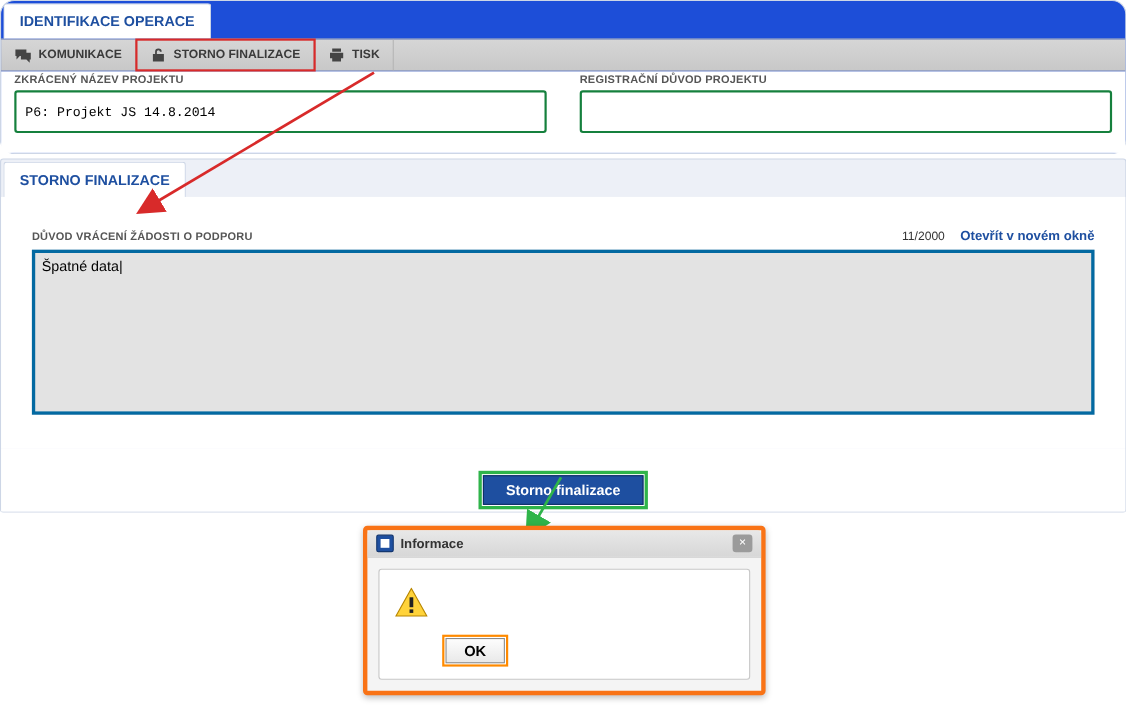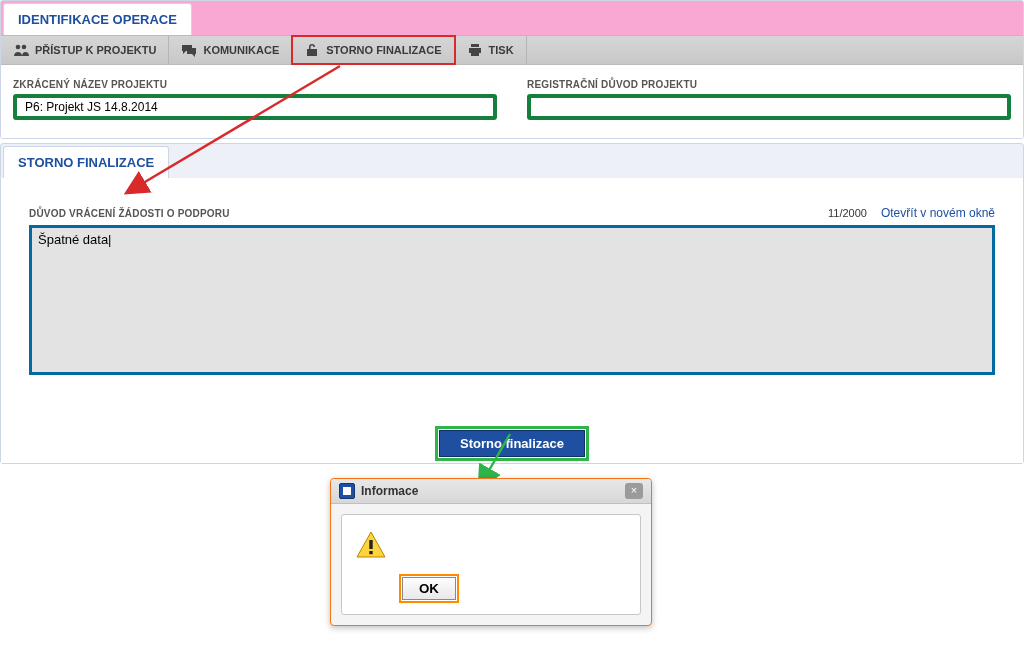--- a/index.html
+++ b/index.html
@@ -7,22 +7,22 @@
     font-family: "Segoe UI", Tahoma, Arial, sans-serif;
     font-size: 12px;
     background: #fff;
     color: #333;
     width: 1024px;
     height: 658px;
     position: relative;
   }
   .panel {
     border: 1px solid #cdd6e6;
-    border-radius: 3px;
-    background: #f9a8d4;
+    border-radius: 13px;
+    background: #1d4ed8;
     margin: 0 0 4px 0;
   }
   .tab {
     display: inline-block;
     background: #fff;
     color: #1e4fa0;
     font-weight: bold;
     font-size: 13px;
     padding: 8px 14px;
     border: 1px solid #cdd6e6;
@@ -50,59 +50,60 @@
     border-right: 1px solid #b5b5b5;
     cursor: pointer;
   }
   .topbar-item.highlight {
     outline: 2px solid #d82a2a;
     outline-offset: -1px;
   }
   .icon { width: 16px; height: 16px; display: inline-block; }
   .form-area {
     background: #fff;
-    padding: 14px 12px 18px 12px;
+    padding: 2px 12px 18px 12px;
     display: flex;
     gap: 30px;
   }
   .field { display: flex; flex-direction: column; flex: 1; }
   .field-label {
     font-size: 10px;
     font-weight: bold;
     color: #555;
     letter-spacing: .2px;
     margin-bottom: 4px;
   }
   .field input {
-    height: 26px;
-    border: 4px solid #15803d;
+    height: 39px;
+    border: 2px solid #15803d;
     border-radius: 3px;
     padding: 0 8px;
     font-size: 12px;
     background: #fff;
+    font-family: Liberation Mono, monospace;
   }
   .panel2 {
     border: 1px solid #cdd6e6;
     border-radius: 3px;
     background: #edf0f7;
     margin-top: 4px;
   }
   .panel2 .body {
     background: #fff;
     padding: 28px;
   }
   .reason-head {
     display: flex;
     align-items: baseline;
     gap: 14px;
     margin-bottom: 2px;
   }
   .reason-head .field-label { flex: 1; }
   .counter { font-size: 11px; color: #333; }
-  .openlink { font-size: 12px; color: #1e4fa0; font-weight: normal; cursor: pointer; }
+  .openlink { font-size: 12px; color: #1e4fa0; font-weight: bold; cursor: pointer; }
   textarea.reason {
     width: 100%;
     height: 150px;
     border: 3px solid #0369a1;
     background: #e3e3e3;
     padding: 4px 6px;
     font-family: inherit;
     font-size: 13px;
     resize: none;
   }
@@ -131,23 +132,23 @@
     position: absolute;
     left: 470px; top: 432px;
     width: 60px; height: 60px;
     pointer-events: none;
   }
 
   
   .dialog {
     position: absolute;
     left: 330px; top: 478px;
-    width: 322px;
+    width: 366px;
     background: #f4f4f4;
-    border: 1px solid #f97316;
+    border: 4px solid #f97316;
     border-radius: 4px;
     box-shadow: 0 2px 6px rgba(0,0,0,.25);
   }
   .dialog .titlebar {
     display: flex;
     align-items: center;
     background: linear-gradient(#e8e8e8, #d7d7d7);
     border-bottom: 1px solid #bfbfbf;
     padding: 4px 8px;
     border-radius: 4px 4px 0 0;
@@ -191,32 +192,20 @@
 
   
 </style>
 </head>
 <body>
 
 <div class="panel">
   <span class="tab">IDENTIFIKACE OPERACE</span>
 
   <div class="topbar">
-    <div class="topbar-item">
-      <span class="icon">
-        <svg viewBox="0 0 16 16">
-            <g fill="#444">
-              <circle cx="5" cy="5" r="2.3"></circle>
-              <circle cx="11" cy="5" r="2.3"></circle>
-              <path d="M1 14c0-2.5 2-4 4-4s4 1.5 4 4zM9 14c0-1.2.3-2.1.9-2.8.7-.8 1.6-1.2 2.6-1.2 2 0 3.5 1.6 3.5 4z"></path>
-            </g>
-          </svg>
-      </span>
-      <span>PŘÍSTUP K PROJEKTU</span>
-    </div>
     <div class="topbar-item">
       <span class="icon">
         <svg viewBox="0 0 16 16">
             <path fill="#444" d="M1 3h10v6H5l-3 3V9H1zM6 6h9v6h-1v3l-3-3H6z"></path>
           </svg>
       </span>
       <span>KOMUNIKACE</span>
     </div>
     <div class="topbar-item highlight">
       <span class="icon">

